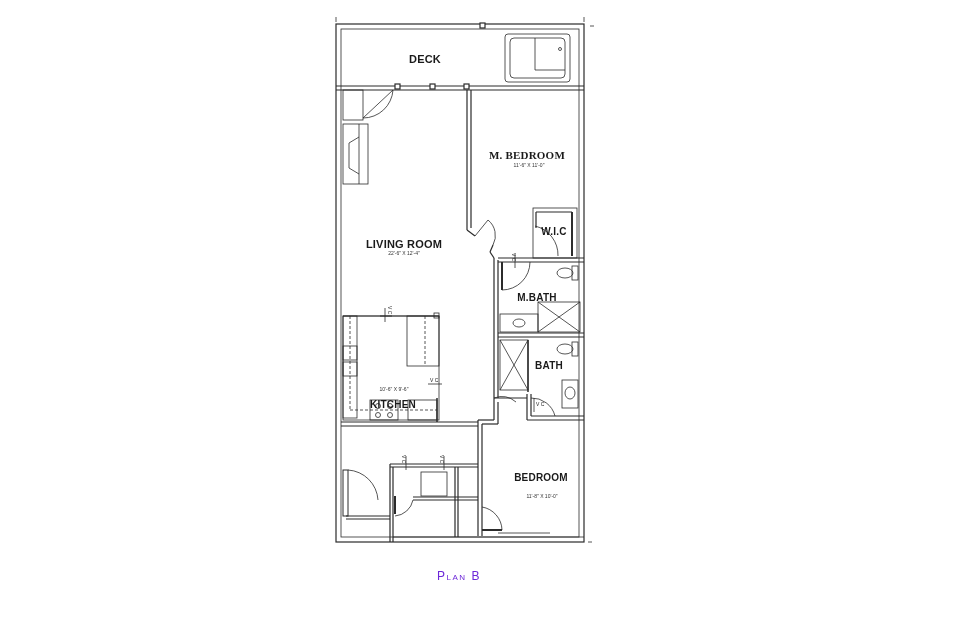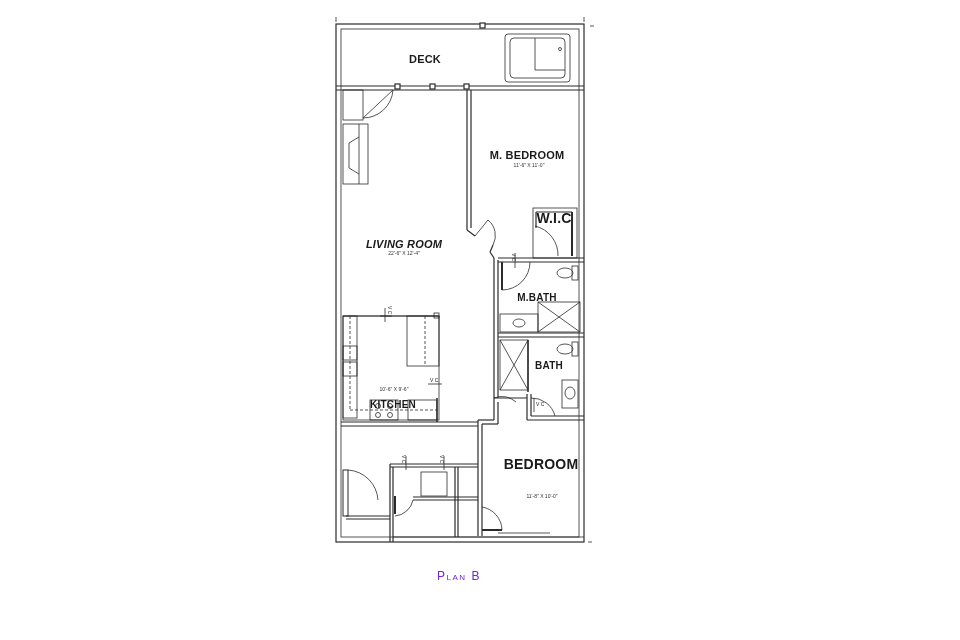--- a/index.html
+++ b/index.html
@@ -196,36 +196,36 @@
       <line x1="515" y1="254" x2="515" y2="268"></line>
       <line x1="534" y1="398" x2="534" y2="412"></line>
       <line x1="406" y1="456" x2="406" y2="470"></line>
       <line x1="444" y1="456" x2="444" y2="470"></line>
     </g>
   </g>
 </svg>
 
 <div class="room-label" style="left:425px; top:53px;">DECK</div>
 
-<div class="room-label" style="left:527px; top:149px;">M. BEDROOM</div>
+<div class="room-label" style="left:527px; top:149px;font-family:Liberation Serif, serif;">M. BEDROOM</div>
 <div class="room-dim" style="left:529px; top:162px;">11'-6" X 11'-0"</div>
 
-<div class="room-label" style="left:554px; top:210px; font-size:14px;">W.I.C</div>
-
-<div class="room-label" style="left:404px; top:238px;font-style:italic;">LIVING ROOM</div>
+<div class="room-label" style="left:554px; top:226px; font-size:10px;">W.I.C</div>
+
+<div class="room-label" style="left:404px; top:238px;">LIVING ROOM</div>
 <div class="room-dim" style="left:404px; top:250px;">22'-6" X 12'-4"</div>
 
 <div class="room-label" style="left:537px; top:292px; font-size:10px;">M.BATH</div>
 
 <div class="room-label" style="left:549px; top:360px; font-size:10px;">BATH</div>
 
 <div class="room-label" style="left:393px; top:375px; font-size:10px;margin-top:24px;">KITCHEN</div>
 <div class="room-dim" style="left:394px; top:386px;">10'-6" X 9'-6"</div>
 
-<div class="room-label" style="left:541px; top:456px; font-size:14px;">BEDROOM</div>
+<div class="room-label" style="left:541px; top:472px; font-size:10px;">BEDROOM</div>
 <div class="room-dim" style="left:542px; top:493px;">11'-8" X 10'-0"</div>
 
 <div class="vc" style="left:387px; top:306px; writing-mode:vertical-rl;">V C</div>
 <div class="vc" style="left:430px; top:377px;">V C</div>
 <div class="vc" style="left:511px; top:253px; writing-mode:vertical-rl;">V C</div>
 <div class="vc" style="left:536px; top:401px;">V C</div>
 <div class="vc" style="left:401px; top:455px; writing-mode:vertical-rl;">V C</div>
 <div class="vc" style="left:439px; top:455px; writing-mode:vertical-rl;">V C</div>
 
 <div class="caption">Plan B</div>

